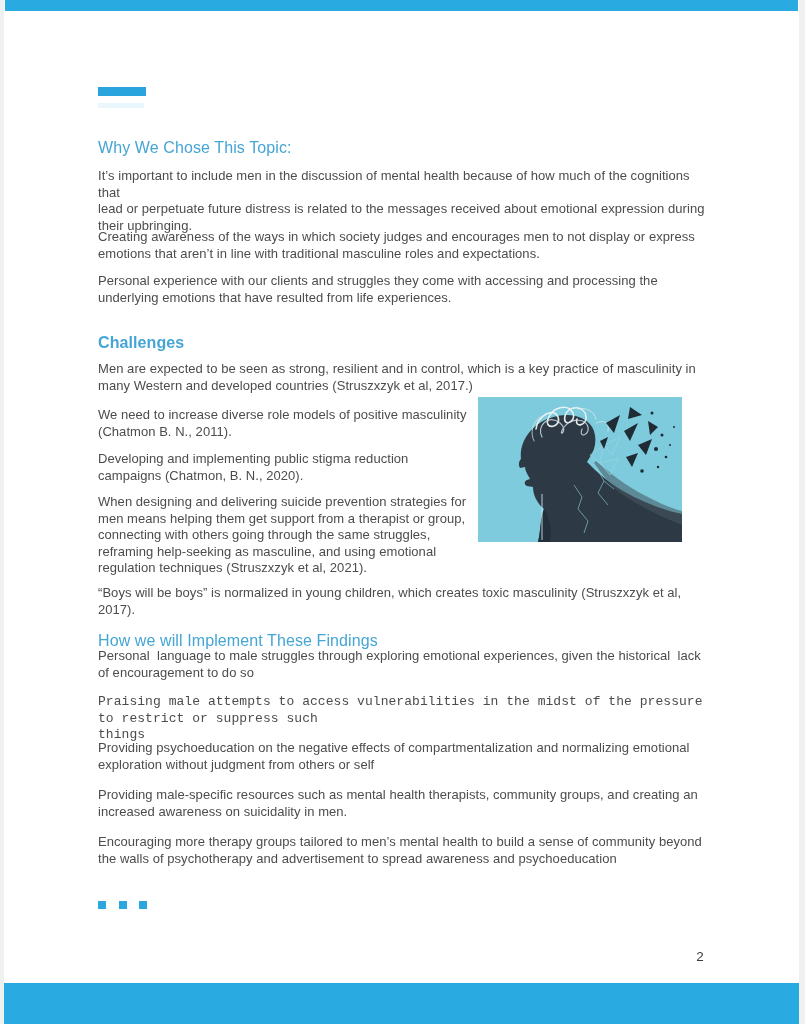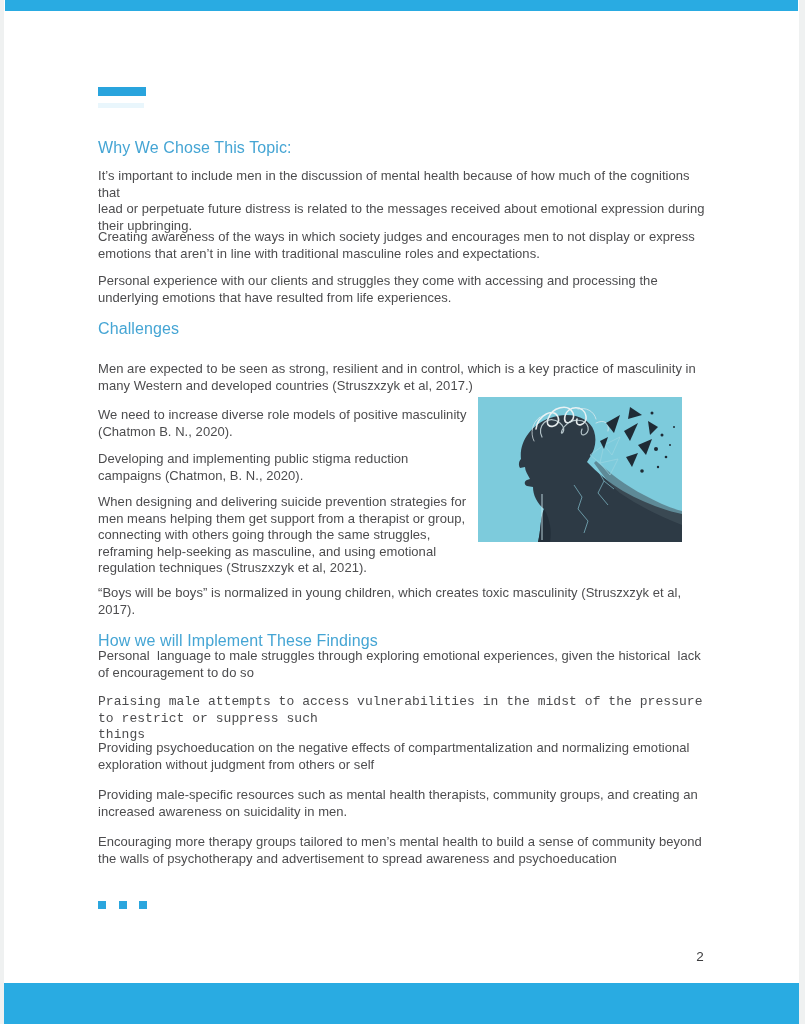--- a/index.html
+++ b/index.html
@@ -14,21 +14,21 @@
   .edge.right{right:0;width:6px;}
   .top-bar{position:absolute;left:5px;top:0;width:793px;height:11px;background:#29abe2;z-index:6;}
   .bottom-bar{position:absolute;left:4px;top:983px;width:795px;height:41px;background:#29abe2;z-index:6;}
   .dash{position:absolute;left:98px;top:87px;width:48px;height:9px;background:#29a4dd;}
   .dash-ghost{position:absolute;left:98px;top:103px;width:46px;height:5px;background:rgba(41,171,226,0.10);}
   .heading{
     position:absolute;left:98px;margin:0;
     font-size:16px;font-weight:400;color:#45a5d4;letter-spacing:0.1px;
   }
   .h-why{top:139px;}
-  .h-challenges{top:320px;}
+  .h-challenges{top:334px;font-weight:bold;}
   .h-implement{top:632px;}
   .para{
     position:absolute;left:98px;margin:0;width:616px;
     font-size:13px;line-height:16.6px;color:#4c4c4e;
     white-space:pre-wrap;letter-spacing:0.05px;
   }
   .p-why-0{top:168px;}
   .p-why-1{top:229px;}
   .p-why-2{top:273px;}
   .p-ch-intro{top:361px;}
@@ -72,21 +72,21 @@
 their upbringing.</p>
 <p class="para p-why-1">Creating awareness of the ways in which society judges and encourages men to not display or express
 emotions that aren’t in line with traditional masculine roles and expectations.</p>
 <p class="para p-why-2">Personal experience with our clients and struggles they come with accessing and processing the
 underlying emotions that have resulted from life experiences.</p>
 
 <h2 class="heading h-challenges">Challenges</h2>
 <p class="para p-ch-intro">Men are expected to be seen as strong, resilient and in control, which is a key practice of masculinity in
 many Western and developed countries (Struszxzyk et al, 2017.)</p>
 <p class="para narrow p-side-0">We need to increase diverse role models of positive masculinity
-(Chatmon B. N., 2020).</p>
+(Chatmon B. N., 2011).</p>
 <p class="para narrow p-side-1">Developing and implementing public stigma reduction
 campaigns (Chatmon, B. N., 2020).</p>
 <p class="para narrow p-side-2">When designing and delivering suicide prevention strategies for
 men means helping them get support from a therapist or group,
 connecting with others going through the same struggles,
 reframing help-seeking as masculine, and using emotional
 regulation techniques (Struszxzyk et al, 2021).</p>
 <p class="para p-ch-closing">“Boys will be boys” is normalized in young children, which creates toxic masculinity (Struszxzyk et al, 2017).</p>
 
 <div class="illustration">

